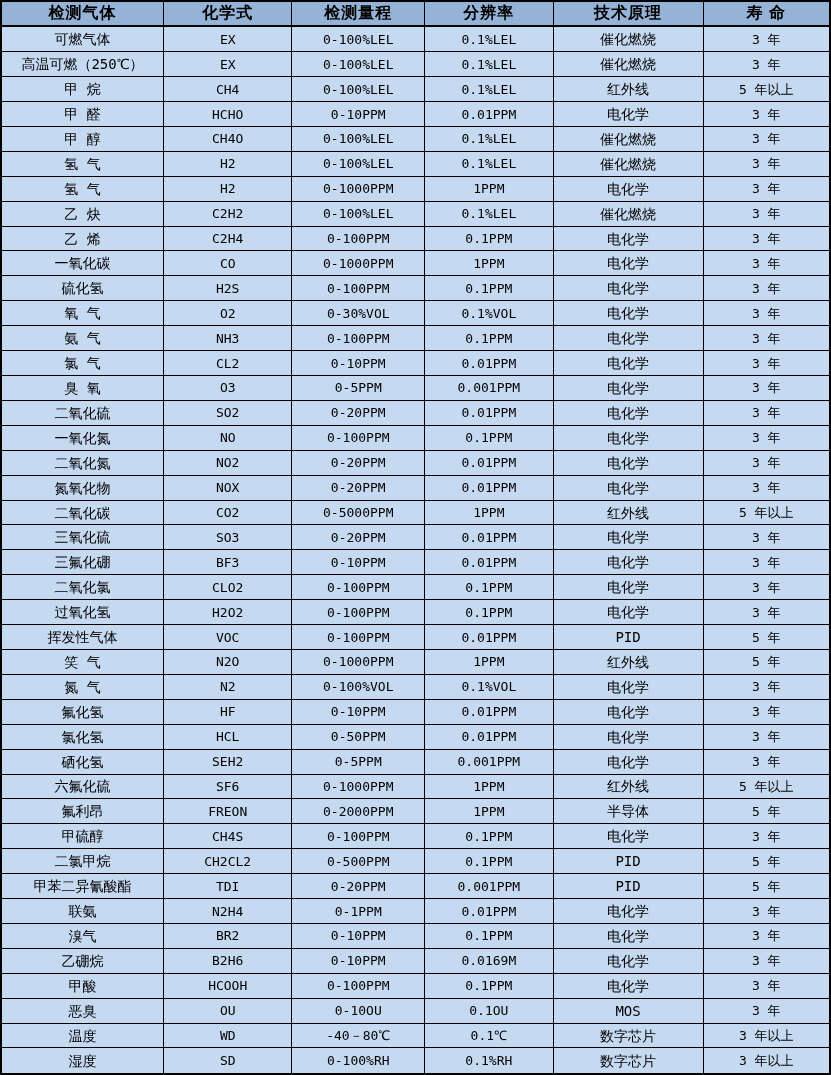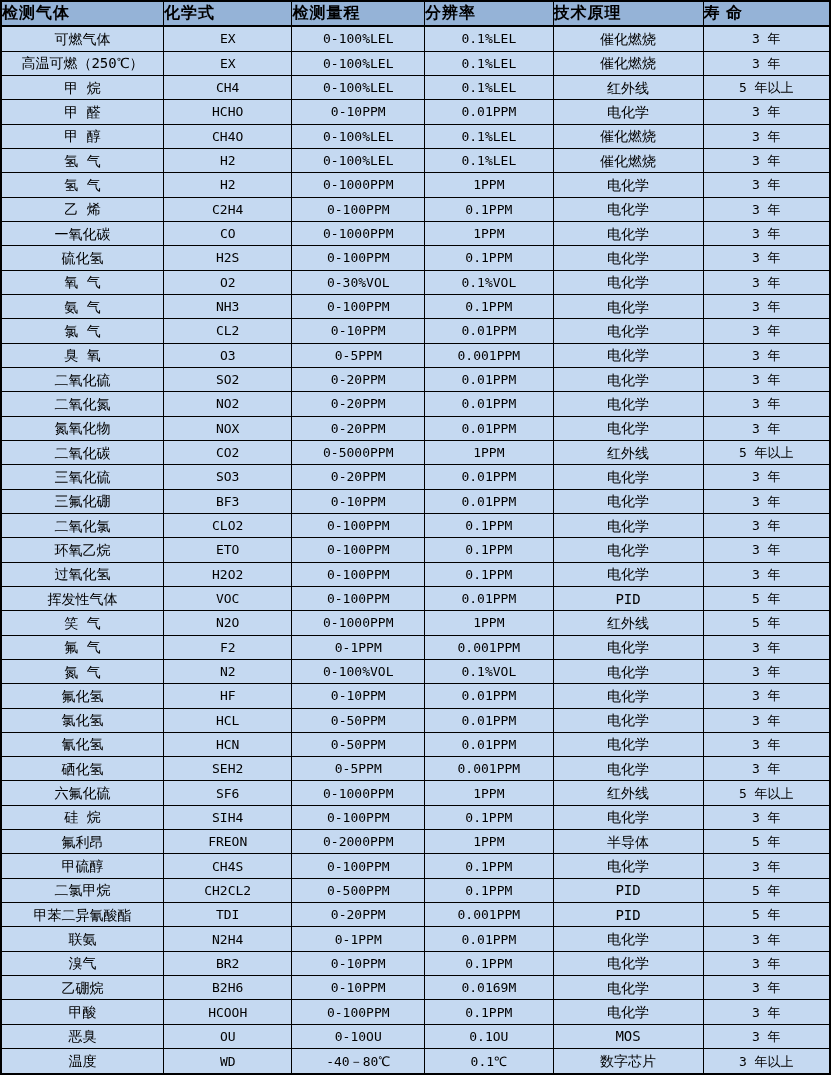--- a/index.html
+++ b/index.html
@@ -29,21 +29,21 @@
   .spec-table col.c4 { width: 15.5%; }
   .spec-table col.c5 { width: 18.1%; }
   .spec-table col.c6 { width: 15.3%; }
   .spec-table th {
     background: var(--header-bg);
     border: 1px solid var(--border-color);
     border-bottom: 2px solid var(--border-color);
     height: 25px;
     font-size: 16px;
     font-weight: bold;
-    text-align: left;
+    text-align: center;
     vertical-align: middle;
     letter-spacing: 1px;
     padding: 0;
     font-family: "Liberation Sans", "DejaVu Sans", sans-serif;
   }
   .spec-table td {
     background: var(--row-bg);
     border: 1px solid var(--border-color);
     text-align: center;
     vertical-align: middle;
@@ -132,20 +132,28 @@
       </tr>
       <tr>
         <td>氢 气</td>
         <td>H2</td>
         <td>0-1000PPM</td>
         <td>1PPM</td>
         <td>电化学</td>
         <td>3 年</td>
       </tr>
       <tr>
+        <td>乙 炔</td>
+        <td>C2H2</td>
+        <td>0-100%LEL</td>
+        <td>0.1%LEL</td>
+        <td>催化燃烧</td>
+        <td>3 年</td>
+      </tr>
+      <tr>
         <td>乙 烯</td>
         <td>C2H4</td>
         <td>0-100PPM</td>
         <td>0.1PPM</td>
         <td>电化学</td>
         <td>3 年</td>
       </tr>
       <tr>
         <td>一氧化碳</td>
         <td>CO</td>
@@ -196,20 +204,28 @@
       </tr>
       <tr>
         <td>二氧化硫</td>
         <td>SO2</td>
         <td>0-20PPM</td>
         <td>0.01PPM</td>
         <td>电化学</td>
         <td>3 年</td>
       </tr>
       <tr>
+        <td>一氧化氮</td>
+        <td>NO</td>
+        <td>0-100PPM</td>
+        <td>0.1PPM</td>
+        <td>电化学</td>
+        <td>3 年</td>
+      </tr>
+      <tr>
         <td>二氧化氮</td>
         <td>NO2</td>
         <td>0-20PPM</td>
         <td>0.01PPM</td>
         <td>电化学</td>
         <td>3 年</td>
       </tr>
       <tr>
         <td>氮氧化物</td>
         <td>NOX</td>
@@ -244,28 +260,20 @@
       </tr>
       <tr>
         <td>二氧化氯</td>
         <td>CLO2</td>
         <td>0-100PPM</td>
         <td>0.1PPM</td>
         <td>电化学</td>
         <td>3 年</td>
       </tr>
       <tr>
-        <td>环氧乙烷</td>
-        <td>ETO</td>
-        <td>0-100PPM</td>
-        <td>0.1PPM</td>
-        <td>电化学</td>
-        <td>3 年</td>
-      </tr>
-      <tr>
         <td>过氧化氢</td>
         <td>H2O2</td>
         <td>0-100PPM</td>
         <td>0.1PPM</td>
         <td>电化学</td>
         <td>3 年</td>
       </tr>
       <tr>
         <td>挥发性气体</td>
         <td>VOC</td>
@@ -274,28 +282,20 @@
         <td>PID</td>
         <td>5 年</td>
       </tr>
       <tr>
         <td>笑 气</td>
         <td>N2O</td>
         <td>0-1000PPM</td>
         <td>1PPM</td>
         <td>红外线</td>
         <td>5 年</td>
-      </tr>
-      <tr>
-        <td>氟 气</td>
-        <td>F2</td>
-        <td>0-1PPM</td>
-        <td>0.001PPM</td>
-        <td>电化学</td>
-        <td>3 年</td>
       </tr>
       <tr>
         <td>氮 气</td>
         <td>N2</td>
         <td>0-100%VOL</td>
         <td>0.1%VOL</td>
         <td>电化学</td>
         <td>3 年</td>
       </tr>
       <tr>
@@ -308,50 +308,34 @@
       </tr>
       <tr>
         <td>氯化氢</td>
         <td>HCL</td>
         <td>0-50PPM</td>
         <td>0.01PPM</td>
         <td>电化学</td>
         <td>3 年</td>
       </tr>
       <tr>
-        <td>氰化氢</td>
-        <td>HCN</td>
-        <td>0-50PPM</td>
-        <td>0.01PPM</td>
-        <td>电化学</td>
-        <td>3 年</td>
-      </tr>
-      <tr>
         <td>硒化氢</td>
         <td>SEH2</td>
         <td>0-5PPM</td>
         <td>0.001PPM</td>
         <td>电化学</td>
         <td>3 年</td>
       </tr>
       <tr>
         <td>六氟化硫</td>
         <td>SF6</td>
         <td>0-1000PPM</td>
         <td>1PPM</td>
         <td>红外线</td>
         <td>5 年以上</td>
-      </tr>
-      <tr>
-        <td>硅 烷</td>
-        <td>SIH4</td>
-        <td>0-100PPM</td>
-        <td>0.1PPM</td>
-        <td>电化学</td>
-        <td>3 年</td>
       </tr>
       <tr>
         <td>氟利昂</td>
         <td>FREON</td>
         <td>0-2000PPM</td>
         <td>1PPM</td>
         <td>半导体</td>
         <td>5 年</td>
       </tr>
       <tr>
@@ -419,14 +403,22 @@
         <td>3 年</td>
       </tr>
       <tr>
         <td>温度</td>
         <td>WD</td>
         <td>-40－80℃</td>
         <td>0.1℃</td>
         <td>数字芯片</td>
         <td>3 年以上</td>
       </tr>
+      <tr>
+        <td>湿度</td>
+        <td>SD</td>
+        <td>0-100%RH</td>
+        <td>0.1%RH</td>
+        <td>数字芯片</td>
+        <td>3 年以上</td>
+      </tr>
     </tbody>
 </table>
 
 </body></html>

